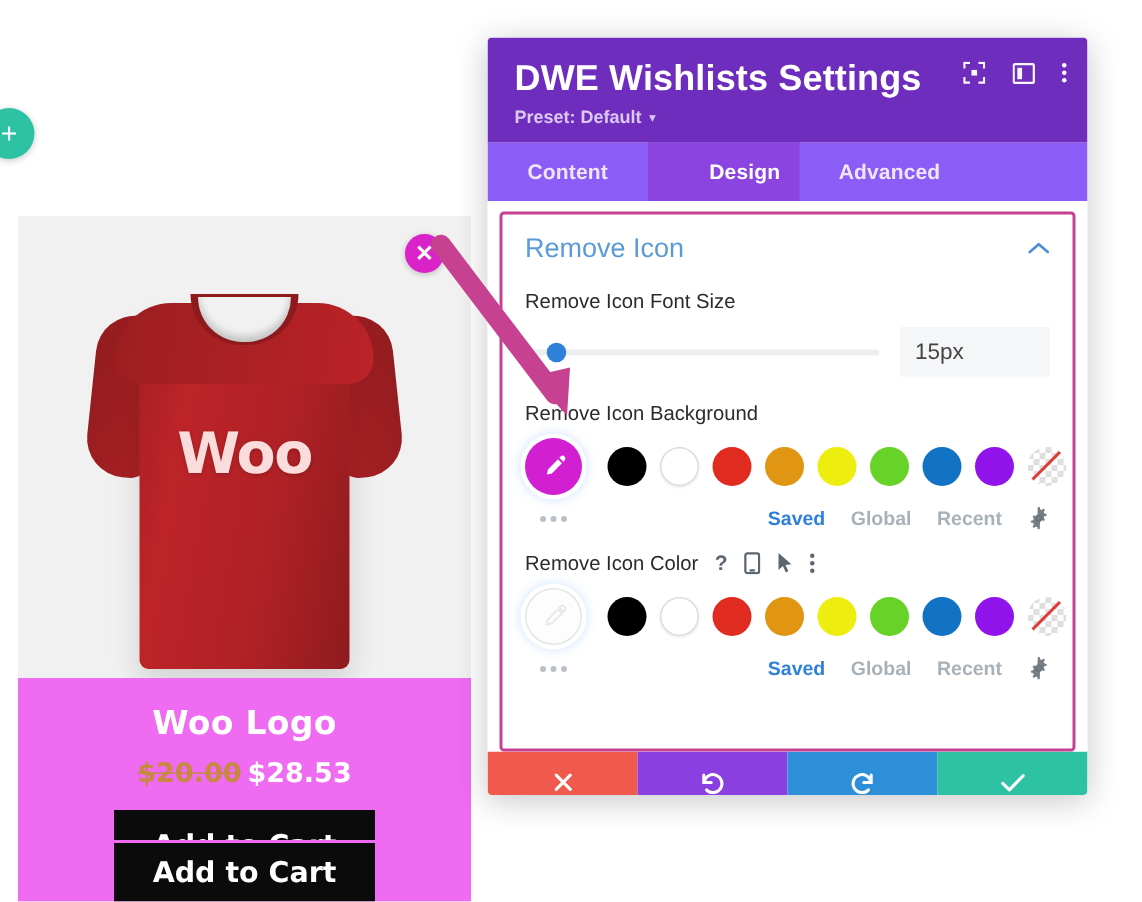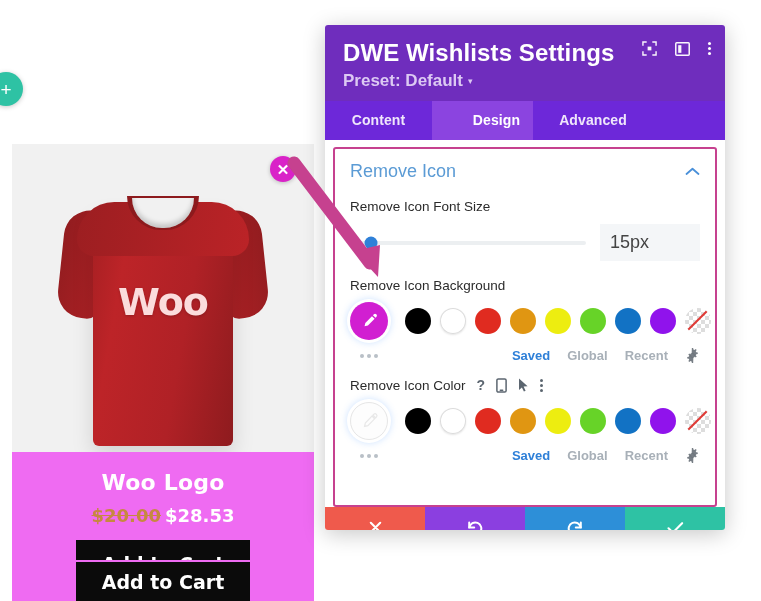--- a/index.html
+++ b/index.html
@@ -111,21 +111,21 @@
   
   .modal {
     position:absolute; left: 325px; top: 25px; width: 400px; height: 505px;
     background:#ffffff; border-radius: 3px;
     box-shadow: 0 4px 22px rgba(0,0,0,.22);
     overflow: hidden; z-index: 8;
   }
   .modal-header { background:#6f2dbd; padding: 14px 18px 10px; position:relative; }
   .modal-title { color:#fff; font-size: 24px; font-weight: 700; letter-spacing:.1px; }
   .preset-row { margin-top: 4px; display:flex; align-items:center; }
-  .preset-label { color:#dcc9f3; font-size: 17px; font-weight:700; }
+  .preset-label { color:#dcc9f3; font-size: 12px; font-weight:700; }
   .preset-caret { margin-left: 5px; color:#dcc9f3; font-size:9px; }
   .header-icons { position:absolute; right:14px; top:16px; display:flex; gap:18px; align-items:center; }
   .hicon { color:#fff; opacity:.96; display:flex; align-items:center; justify-content:center; cursor:pointer; }
   .dots-v { display:flex; flex-direction:column; gap:2px; align-items:center; cursor:pointer; }
   .dots-v i { width:3px; height:3px; border-radius:50%; background:#fff; display:block; }
 
   .tabs { display:flex; background:#6f2dbd; }
   .tab {
     padding: 11px 0 12px; color:#efe6fb; font-size: 14px; font-weight: 700;
     text-align:center; cursor:pointer; letter-spacing:.1px;
@@ -148,21 +148,21 @@
 
   .slider-row { margin-top: 10px; display:flex; align-items:center; }
   .slider-track {
     position:relative; flex:1; height: 4px; background:#eceff1; border-radius:3px; margin-right: 14px;
   }
   .slider-thumb {
     position:absolute; top:50%; width:13px; height:13px; border-radius:50%;
     background:#2f80d8; transform: translate(-50%,-50%); cursor:pointer;
   }
   .slider-value {
-    width: 100px; background:#f4f6f8; border:0; color:#444; font-size:18px;
+    width: 100px; background:#f4f6f8; border:0; color:#444; font-size:15px;
     padding: 8px 10px; font-family:"Liberation Sans", sans-serif;
   }
 
   .swatch-row { margin-top: 9px; display:flex; align-items:center; }
   .picker-btn {
     width: 38px; height: 38px; border-radius:50%;
     display:flex; align-items:center; justify-content:center;
     box-shadow: 0 0 0 3px #fff, 0 0 7px 3px rgba(90,160,255,.30);
     cursor:pointer; flex:0 0 auto;
   }
@@ -275,21 +275,21 @@
           </svg>
         </span>
         <span class="dots-v">
           <i></i>
             <i></i>
             <i></i>
         </span>
       </div>
     </div>
 
-    <div class="tabs" style="background: #6d28d9;">
+    <div class="tabs" style="background: #8b5cf6;">
       <div class="tab t0">Content</div>
       <div class="tab t1 active" style="background: rgb(139, 68, 224);">Design</div>
       <div class="tab t2">Advanced</div>
     </div>
 
     <div class="modal-body">
       <div class="section" style="border-color: rgb(198, 65, 143);">
 
         <div class="section-head">
           <div class="section-title" style="color: rgb(91, 155, 213);">Remove Icon</div>

